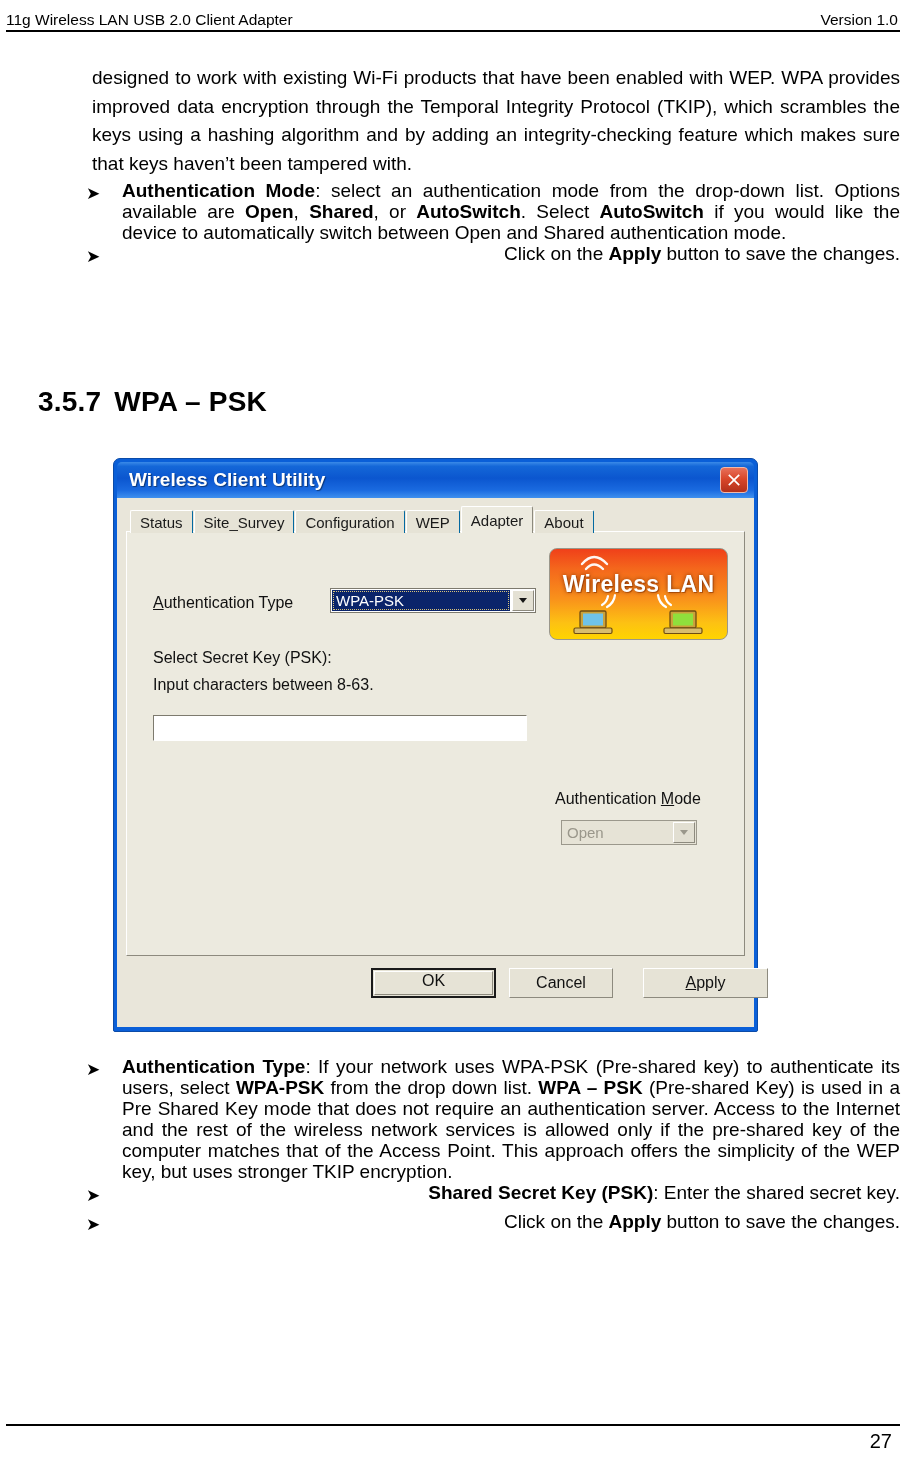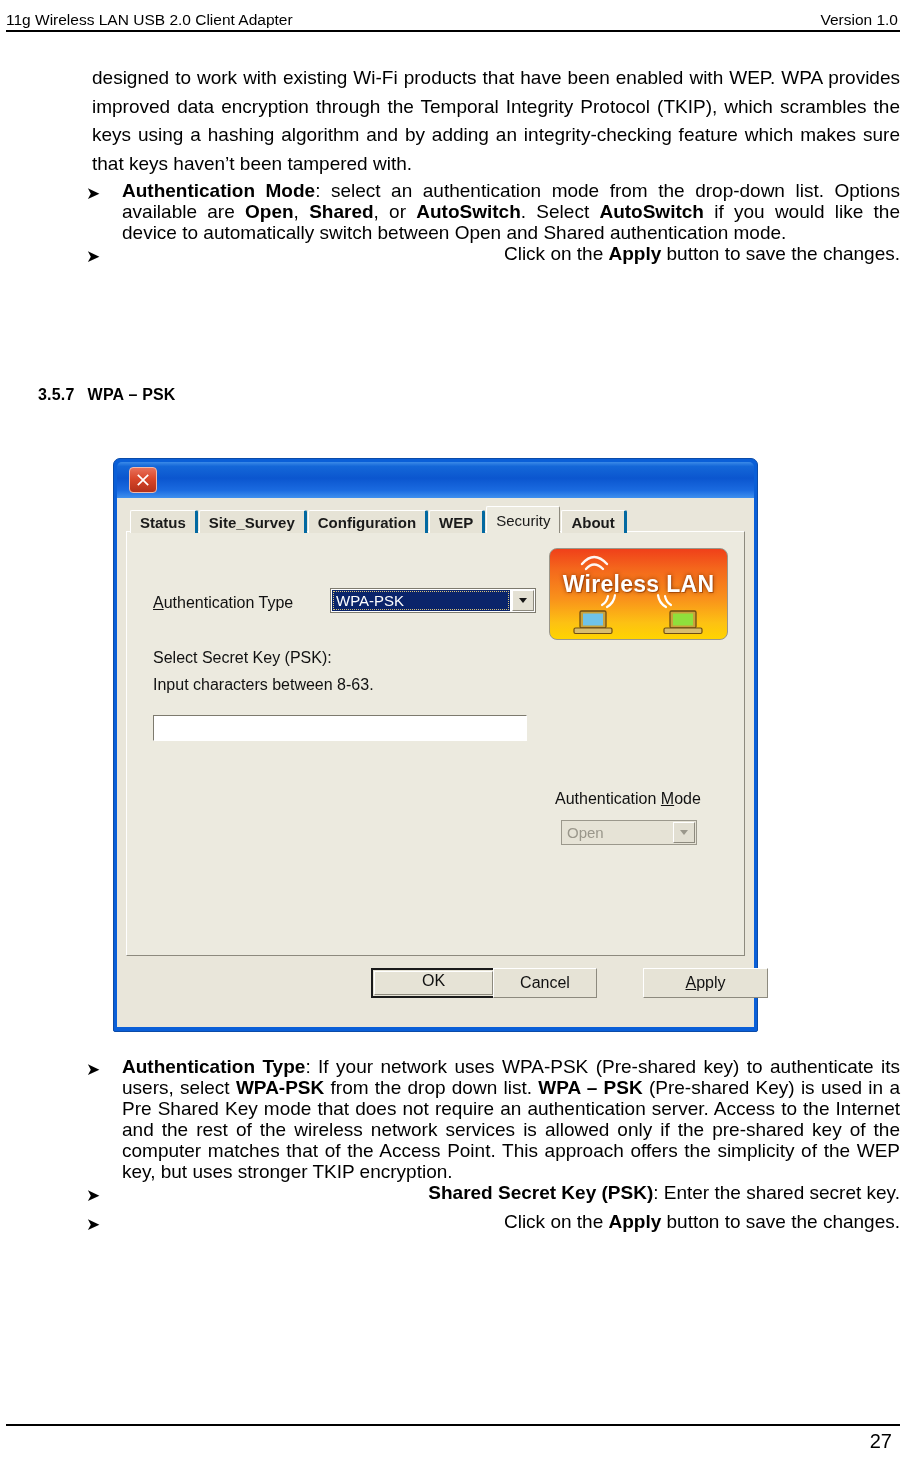--- a/index.html
+++ b/index.html
@@ -70,21 +70,21 @@
     text-align: justify;
   }
   .bullet-text.single { text-align: right; }
   b { font-weight: bold; }
 
   
   .heading {
     position: absolute;
     left: 38px;
     top: 386px;
-    font-size: 16px;
+    font-size: 28px;
     font-weight: bold;
     letter-spacing: 0.2px;
   }
   .heading .num { margin-right: 13px; }
 
   
   .dialog {
     position: absolute;
     left: 113px;
     top: 458px;
@@ -138,28 +138,27 @@
     height: 26px;
     display: flex;
     align-items: flex-end;
     z-index: 5;
   }
   .tab {
     height: 23px;
     background: #e6e3d6;
     border-top: 1px solid #ffffff;
     border-left: 1px solid #ffffff;
-    border-right: 3px solid #0369a1;
+    border-right: 1px solid #0369a1;
     padding: 0 9px;
     font-size: 15px;
     color: #1a1a1a;
     display: flex; align-items: center;
     margin-right: 1px;
     border-radius: 2px 2px 0 0;
-    font-weight: bold;
   }
   .tab.active {
     height: 27px;
     background: #eceadf;
     border-right: 1px solid #8d8a7e;
     margin-bottom: 0;
     font-weight: normal;
     z-index: 6;
   }
 
@@ -326,20 +325,21 @@
   </div>
 </div>
 
 <div class="heading">
   <span class="num">3.5.7</span><span>WPA – PSK</span>
 </div>
 
 <div class="dialog">
 
   <div class="titlebar">
+    <span class="titlebar-text">Wireless Client Utility</span>
     <div class="close-btn">
       <svg width="16" height="16" viewBox="0 0 16 16" aria-hidden="true">
         <path d="M3.4 2.2 L8 6.8 L12.6 2.2 L13.8 3.4 L9.2 8 L13.8 12.6 L12.6 13.8 L8 9.2 L3.4 13.8 L2.2 12.6 L6.8 8 L2.2 3.4 Z" fill="#ffffff"></path>
       </svg>
     </div>
   </div>
 
   <div class="dlg-body">
 
     <div class="tabstrip">
@@ -349,21 +349,21 @@
       <div class="tab">
           <span>Site_Survey</span>
         </div>
       <div class="tab">
           <span>Configuration</span>
         </div>
       <div class="tab">
           <span>WEP</span>
         </div>
       <div class="tab active">
-          <span>Security</span>
+          <span>Adapter</span>
         </div>
       <div class="tab">
           <span>About</span>
         </div>
     </div>
 
     <div class="tabpage">
 
       <div class="field-label" style="left:26px; top:62px;"><span class="u">A</span><span>uthentication Type</span></div>
 
@@ -420,21 +420,21 @@
       </div>
 
     </div>
 
     <div class="btn default" style="left:254px; top:470px; width:125px;">
       <span class="inner">
           <span>OK</span>
         </span>
     </div>
 
-    <div class="btn" style="left:376px; top:470px; width:104px;">
+    <div class="btn" style="left:392px; top:470px; width:104px;">
       <span>Cancel</span>
     </div>
 
     <div class="btn" style="left:526px; top:470px; width:125px;">
       <span><span class="u">A</span><span>pply</span></span>
     </div>
 
   </div>
 </div>
 

